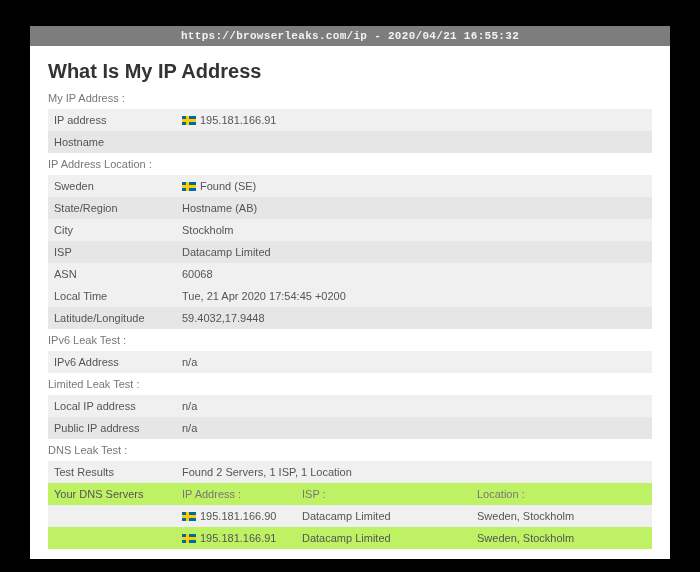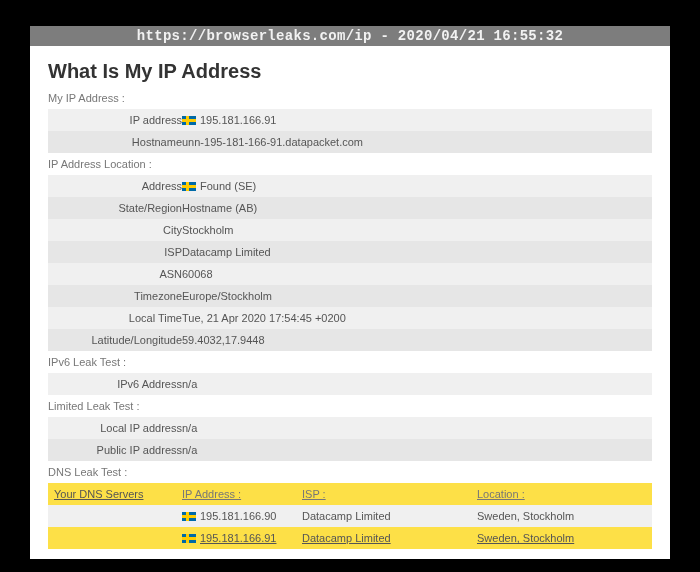--- a/index.html
+++ b/index.html
@@ -16,21 +16,21 @@
     .window {
       width: 640px;
       background: #fff;
       box-shadow: 0 0 0 1px rgba(0,0,0,0.1);
     }
     .titlebar {
       height: 20px;
       background: #7d7d7d;
       color: #f2f2f2;
       font-family: "Courier New", monospace;
-      font-size: 14px;
+      font-size: 11px;
       font-weight: bold;
       text-align: center;
       line-height: 20px;
       letter-spacing: 0.3px;
     }
     .content {
       padding: 14px 18px 10px 18px;
     }
     h1 {
       font-size: 20px;
@@ -51,21 +51,20 @@
       min-height: 22px;
       color: #555;
     }
     .row:nth-of-type(odd) { background: #f0f0f0; }
     .row:nth-of-type(even) { background: #e6e6e6; }
     .stripe-a { background: #f0f0f0 !important; }
     .stripe-b { background: #e6e6e6 !important; }
     .label {
       width: 128px;
       flex-shrink: 0;
-      text-align: right;
     }
     .value {
       flex: 1;
       display: flex;
       align-items: center;
       gap: 4px;
     }
     .flag {
       display: inline-block;
       width: 14px;
@@ -98,21 +97,21 @@
       padding: 4px 6px;
     }
     .dns-cell {
       padding: 4px 6px;
       display: flex;
       align-items: center;
       gap: 4px;
       min-height: 22px;
     }
     .dns-row-a > div { background: #f0f0f0; }
-    .dns-row-b > div { background: #fde047; text-decoration: underline; }
+    .dns-row-b > div { background: #bef264; }
     .dns-row { display: contents; }
   </style>
 </head>
 <body>
 
 <div class="window">
   <div class="titlebar">
     <span>https://browserleaks.com/ip - 2020/04/21 16:55:32</span>
   </div>
   <div class="content">
@@ -121,26 +120,25 @@
     <div class="section-header">My IP Address :</div>
     <div class="row stripe-a">
       <div class="label">IP address</div>
       <div class="value">
         <span class="flag"></span>
         <span>195.181.166.91</span>
       </div>
     </div>
     <div class="row stripe-b">
       <div class="label">Hostname</div>
-      <div class="value">unn-195-181-166-91.datapacket.com</div>
     </div>
 
     <div class="section-header">IP Address Location :</div>
     <div class="row stripe-a">
-      <div class="label">Address</div>
+      <div class="label">Sweden</div>
       <div class="value">
         <span class="flag"></span>
         <span>Found (SE)</span>
       </div>
     </div>
     <div class="row stripe-b">
       <div class="label">State/Region</div>
       <div class="value">Hostname (AB)</div>
     </div>
     <div class="row stripe-a">
@@ -148,24 +146,20 @@
       <div class="value">Stockholm</div>
     </div>
     <div class="row stripe-b">
       <div class="label">ISP</div>
       <div class="value">Datacamp Limited</div>
     </div>
     <div class="row stripe-a">
       <div class="label">ASN</div>
       <div class="value">60068</div>
     </div>
-    <div class="row stripe-b">
-      <div class="label">Timezone</div>
-      <div class="value">Europe/Stockholm</div>
-    </div>
     <div class="row stripe-a">
       <div class="label">Local Time</div>
       <div class="value">Tue, 21 Apr 2020 17:54:45 +0200</div>
     </div>
     <div class="row stripe-b">
       <div class="label">Latitude/Longitude</div>
       <div class="value">59.4032,17.9448</div>
     </div>
 
     <div class="section-header">IPv6 Leak Test :</div>
@@ -178,20 +172,24 @@
     <div class="row stripe-a">
       <div class="label">Local IP address</div>
       <div class="value">n/a</div>
     </div>
     <div class="row stripe-b">
       <div class="label">Public IP address</div>
       <div class="value">n/a</div>
     </div>
 
     <div class="section-header">DNS Leak Test :</div>
+    <div class="row stripe-a">
+      <div class="label">Test Results</div>
+      <div class="value">Found 2 Servers, 1 ISP, 1 Location</div>
+    </div>
     <div class="dns-grid">
       <div class="dns-row dns-row-b">
         <div class="dns-cell">Your DNS Servers</div>
         <div class="dns-cell dns-header">IP Address :</div>
         <div class="dns-cell dns-header">ISP :</div>
         <div class="dns-cell dns-header">Location :</div>
       </div>
       <div class="dns-row dns-row-a">
         <div class="dns-cell"></div>
         <div class="dns-cell">

